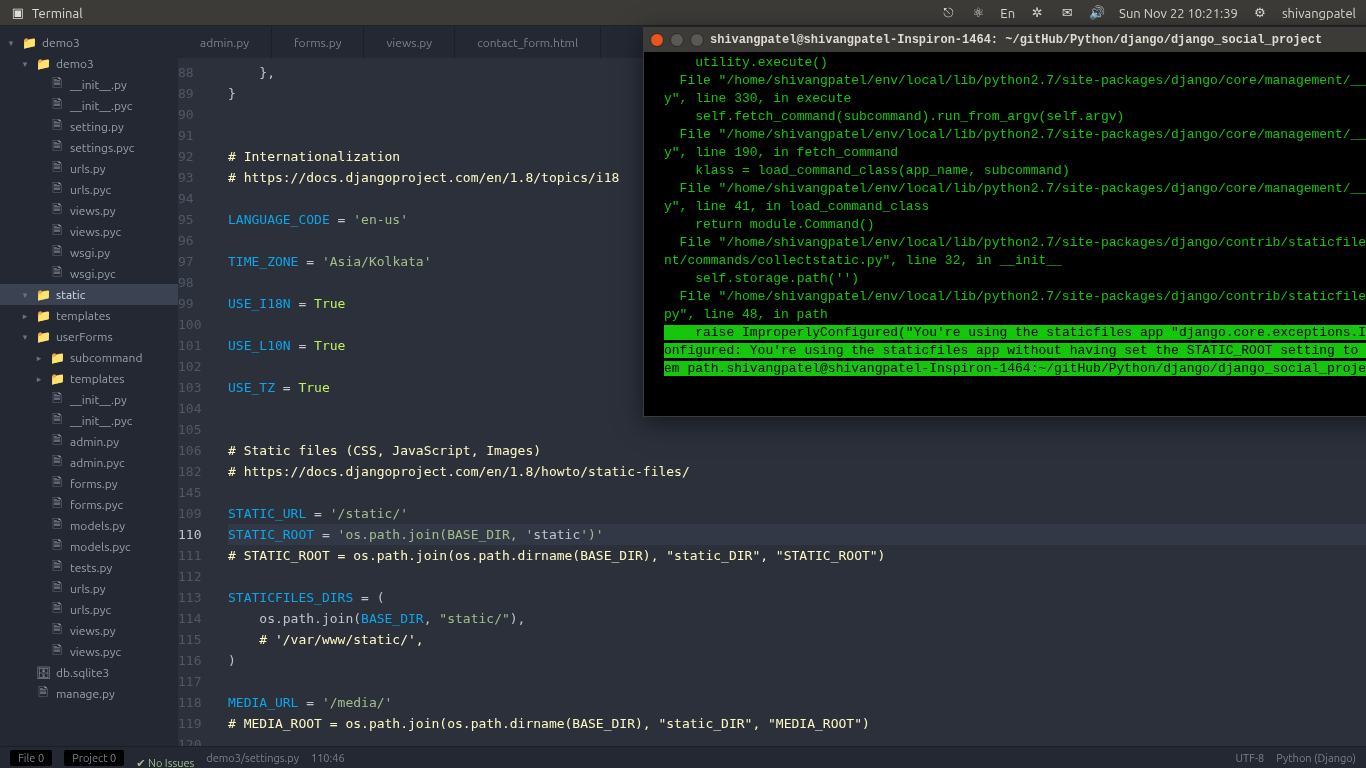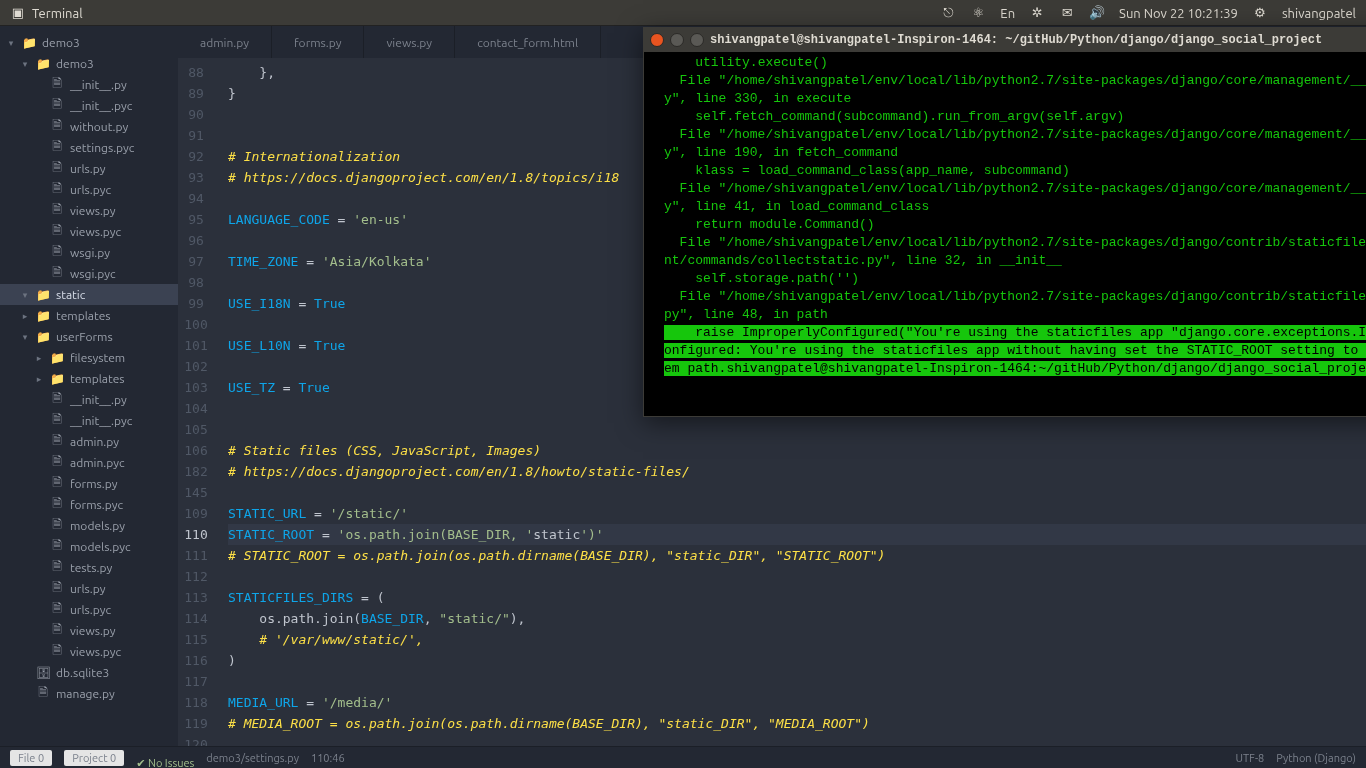--- a/index.html
+++ b/index.html
@@ -23,30 +23,30 @@
 .tree-item .fi { width: 14px; text-align: center; font-size: 12px; }
 .tree-item .lbl { flex: 1; }
 .depth1 { padding-left: 6px; }
 .depth2 { padding-left: 20px; }
 .depth3 { padding-left: 34px; }
 
 .editor-area { flex: 1; display: flex; flex-direction: column; overflow: hidden; }
 .tabs { height: 32px; background: #232833; display: flex; align-items: stretch; font-size: 12px; color: #7b818c; }
 .tab { padding: 0 22px; display: flex; align-items: center; border-right: 1px solid #1b1f27; cursor: default; }
 .editor { flex: 1; display: flex; font-family: "DejaVu Sans Mono", Menlo, monospace; font-size: 13px; line-height: 21px; overflow: hidden; position: relative; }
-.gutter { width: 50px; text-align: center; color: #505866; padding: 4px 14px 4px 0; user-select: none; }
+.gutter { width: 50px; text-align: left; color: #505866; padding: 4px 14px 4px 0; user-select: none; }
 .code { flex: 1; padding: 4px 0; white-space: pre; color: #c0c5ce; }
 .cur-line { background: #323846; display: block; }
-.tok-c { color: #fde047; font-style: italic; }
+.tok-c { color: #fef9c3; }
 .tok-s { color: #a3be8c; }
-.tok-b { color: #0ea5e9; margin-top: 8px; }
+.tok-b { color: #bef264; margin-top: 8px; }
 .tok-v { color: #0ea5e9; }
 
 .statusbar { height: 22px; background: #232833; border-top: 1px solid #1b1f27; display: flex; align-items: center; font-size: 11px; color: #7b818c; padding: 0 10px; gap: 12px; }
-.statusbar .pill { background: #e5e5e5; padding: 2px 8px; border-radius: 2px; }
+.statusbar .pill { background: #000000; padding: 2px 8px; border-radius: 2px; }
 .statusbar .ok { color: #a3be8c; margin-top: 12px; }
 .statusbar .spacer { flex: 1; }
 
 .term-window { position: absolute; top: 27px; left: 643px; width: 826px; height: 390px; background: #3b82f6; border: 1px solid #3c3b37; box-shadow: 0 6px 24px rgba(0,0,0,.5); display: flex; flex-direction: column; font-family: Liberation Mono, monospace; }
 .term-titlebar { height: 24px; background: #3c3b37; display: flex; align-items: center; padding: 0 6px; gap: 6px; color: #dfdbd2; font-size: 12px; font-weight: bold; }
 .wbtn { width: 14px; height: 14px; border-radius: 7px; border: 1px solid #2b2a27; display: inline-block; }
 .wbtn.close { background: #e95420; }
 .wbtn.min { background: #5a5955; }
 .wbtn.max { background: #5a5955; }
 .term-body { flex: 1; background: #000; color: #16c60c; font-size: 13px; line-height: 18px; padding: 2px 20px; overflow: hidden; white-space: pre-wrap; word-break: break-all; }
@@ -93,21 +93,21 @@
             <span class="lbl">__init__.py</span>
           </div>
           <div class="tree-item depth3">
             <span class="tw none"></span>
             <span class="fi">🗎</span>
             <span class="lbl">__init__.pyc</span>
           </div>
           <div class="tree-item depth3">
             <span class="tw none"></span>
             <span class="fi">🗎</span>
-            <span class="lbl">without.py</span>
+            <span class="lbl">setting.py</span>
           </div>
           <div class="tree-item depth3">
             <span class="tw none"></span>
             <span class="fi">🗎</span>
             <span class="lbl">settings.pyc</span>
           </div>
           <div class="tree-item depth3">
             <span class="tw none"></span>
             <span class="fi">🗎</span>
             <span class="lbl">urls.py</span>
@@ -148,21 +148,21 @@
             <span class="lbl">templates</span>
           </div>
           <div class="tree-item depth2">
             <span class="tw open"></span>
             <span class="fi">📁</span>
             <span class="lbl">userForms</span>
           </div>
           <div class="tree-item depth3">
             <span class="tw closed"></span>
             <span class="fi">📁</span>
-            <span class="lbl">filesystem</span>
+            <span class="lbl">subcommand</span>
           </div>
           <div class="tree-item depth3">
             <span class="tw closed"></span>
             <span class="fi">📁</span>
             <span class="lbl">templates</span>
           </div>
           <div class="tree-item depth3">
             <span class="tw none"></span>
             <span class="fi">🗎</span>
             <span class="lbl">__init__.py</span>

